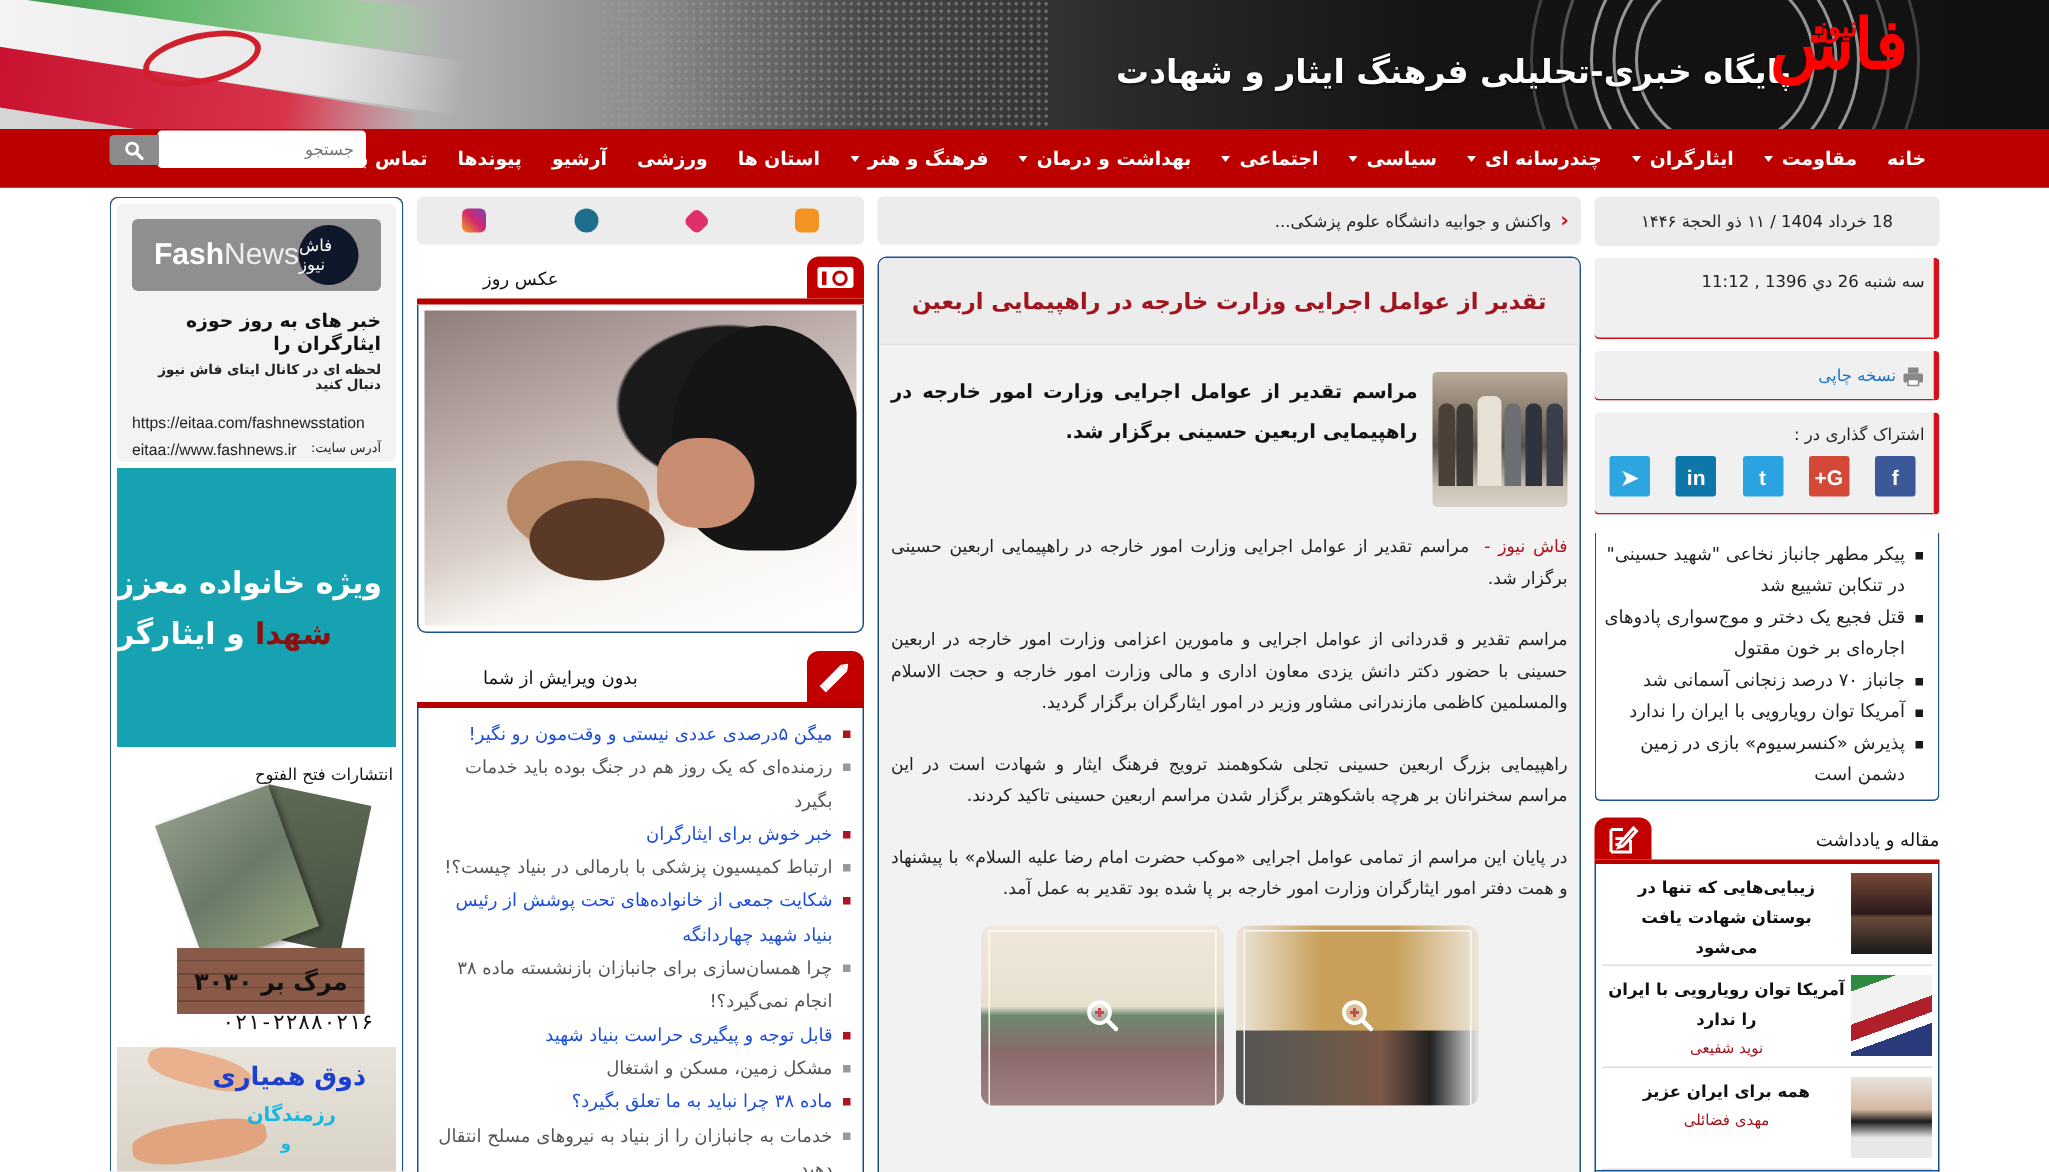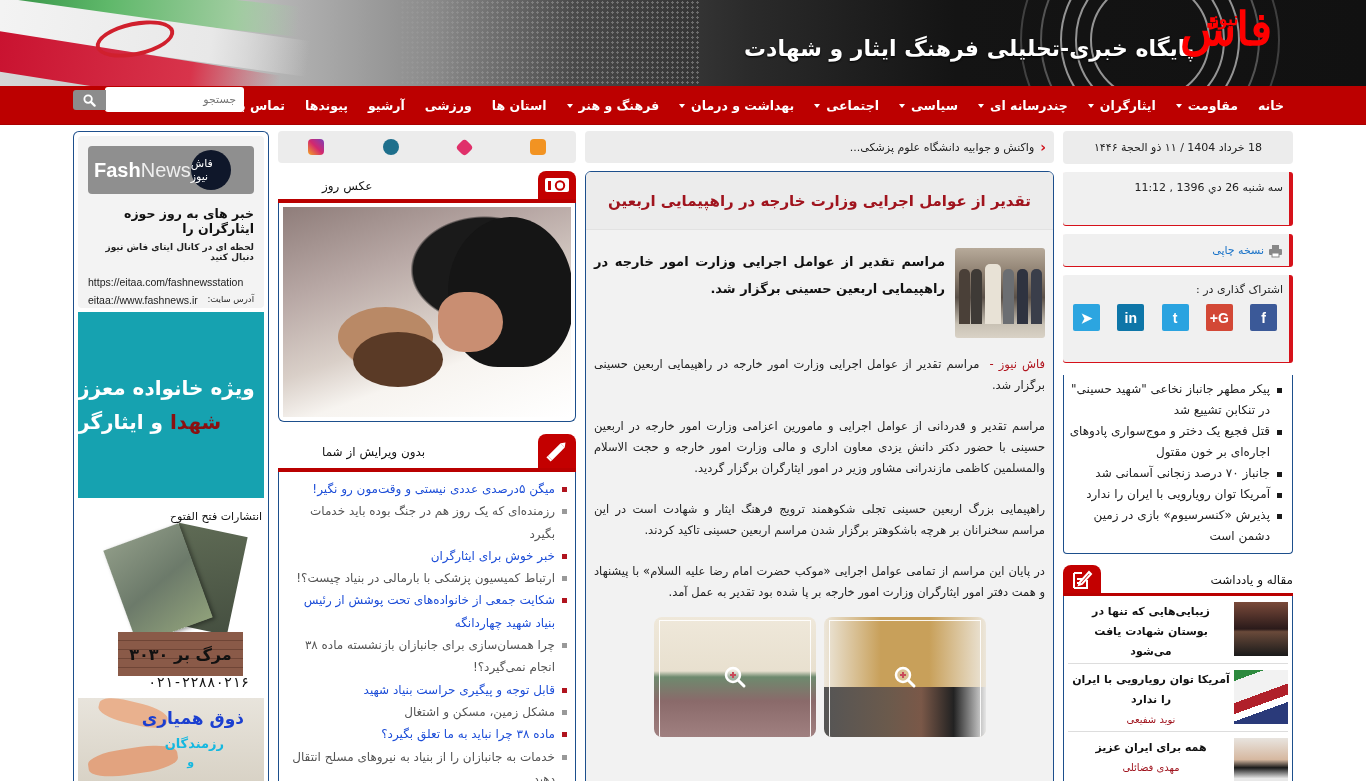--- a/index.html
+++ b/index.html
@@ -27,21 +27,21 @@
 #search-input{position:absolute;left:32px;top:0;width:139px;height:25px;border:none;border-radius:3px;background:#fff;font-size:11px;padding-right:8px;font-family:"DejaVu Sans",sans-serif;color:#555}
 #search-btn{position:absolute;left:0;top:3px;width:33px;height:20px;background:#8c8c8c;border-radius:3px 0 0 3px;display:flex;align-items:center;justify-content:center}
 
 .panel-grey{background:#ececec;border-radius:4px}
 
 #rcol{position:absolute;left:1063px;top:131px;width:230px}
 #date-box{height:33px;display:flex;align-items:center;justify-content:center;font-size:11px;color:#222}
 .red-box{background:#f0f0f0;border-right:4px solid #d6111a;border-radius:3px;margin-top:8px;box-shadow:0 -1px 0 #d6111a inset}
 #meta-box{height:54px;padding:6px 6px;font-size:11px;color:#222;line-height:20px}
 #print-box{height:33px;padding:0 6px;display:flex;align-items:center;font-size:11px;color:#1a73c8}
-#share-box{height:88px;padding:8px 6px;font-size:11px;color:#222}
+#share-box{height:68px;padding:8px 6px;font-size:11px;color:#222}
 #share-icons{display:flex;flex-direction:row;justify-content:space-between;margin-top:8px;padding:0 6px 0 4px}
 .sh{width:27px;height:27px;border-radius:2px;color:#fff;font-weight:bold;display:flex;align-items:center;justify-content:center;font-size:14px;font-family:"Liberation Sans",sans-serif}
 .sec-head{position:relative;height:30px;border-bottom:3px solid #b90000;display:flex;align-items:center}
 .sec-head .ttl{font-size:12px;font-weight:normal;color:#111;padding-right:0}
 .sec-icon{position:absolute;width:38px;height:28px;background:#c30000;border-radius:8px 8px 0 0;bottom:0;display:flex;align-items:center;justify-content:center}
 #popular{margin-top:12px}
 #popular .body{border:1px solid #1d4f8c;border-top:none;border-radius:0 0 4px 4px;padding:4px 10px 6px 4px}
 .bl{list-style:none}
 .bl li{position:relative;padding-right:12px;font-size:12px;line-height:21px;color:#222}
 .bl li::before{content:"";position:absolute;right:0;top:9px;width:5px;height:5px;background:#1a1a1a}
@@ -80,21 +80,21 @@
 #photo .face1{position:absolute;left:55px;top:100px;width:95px;height:60px;background:#b98966;border-radius:50%}
 #unedited{margin-top:14px}
 #unedited .body{border:1px solid #1d4f8c;border-top:none;padding:6px 8px 0 4px;height:320px;overflow:hidden}
 #unedited .bl li{font-size:12px;line-height:22.3px;color:#555}
 #unedited .bl li.hl{color:#1d4ed8}
 #unedited .bl li::before{background:#999}
 #unedited .bl li.hl::before{background:#b0141e}
 
 #lcol{position:absolute;left:73px;top:131px;width:196px;height:650px;border:1px solid #1d4f8c;border-bottom:none;border-radius:6px 6px 0 0;overflow:hidden}
 #ad1{margin:4px;height:172px;background:#f3f3f3;border-radius:4px;position:relative;padding:10px 10px}
-#ad1 .brand{height:48px;background:#8f8f8f;border-radius:4px;display:flex;align-items:center;justify-content:flex-start;padding:0 6px;direction:ltr}
+#ad1 .brand{height:48px;background:#8f8f8f;border-radius:4px;display:flex;align-items:center;justify-content:center;padding:0 6px;direction:ltr}
 #ad1 .brand .en{color:#fff;font-family:"Liberation Sans",sans-serif;font-size:20px}
 #ad1 .brand .en b{font-weight:bold}
 #ad1 .brand .en span{font-weight:normal;color:#eee}
 #ad1 .brand .seal{width:40px;height:40px;border-radius:50%;background:#0f172a;color:#fff;font-size:11px;font-weight:normal;display:flex;align-items:center;justify-content:center}
 #ad1 .h{font-size:12.5px;font-weight:bold;color:#111;margin-top:12px;text-align:right}
 #ad1 .s{font-size:9px;font-weight:bold;color:#222;margin-top:6px;text-align:right}
 #ad1 .u{font-size:10.5px;color:#222;font-family:"Liberation Sans",sans-serif;direction:ltr;text-align:left;margin-top:14px}
 #ad1 .u2{display:flex;flex-direction:row;justify-content:space-between;margin-top:6px;font-size:10.5px;color:#222}
 #ad1 .u2 .l{font-family:"Liberation Sans",sans-serif;direction:ltr}
 #ad1 .u2 .r{font-size:8.5px}

